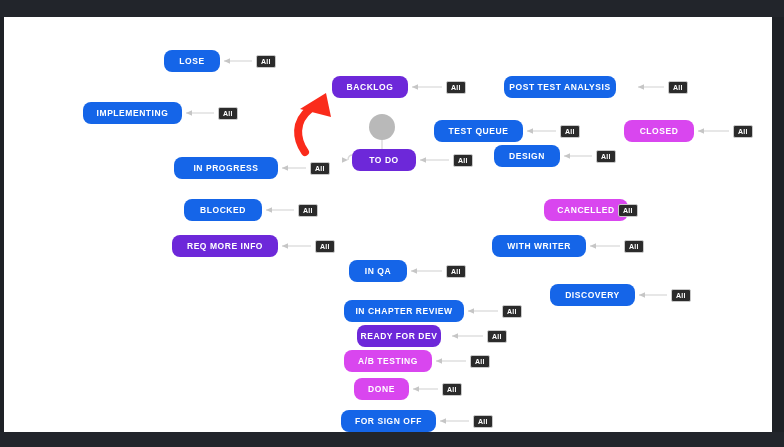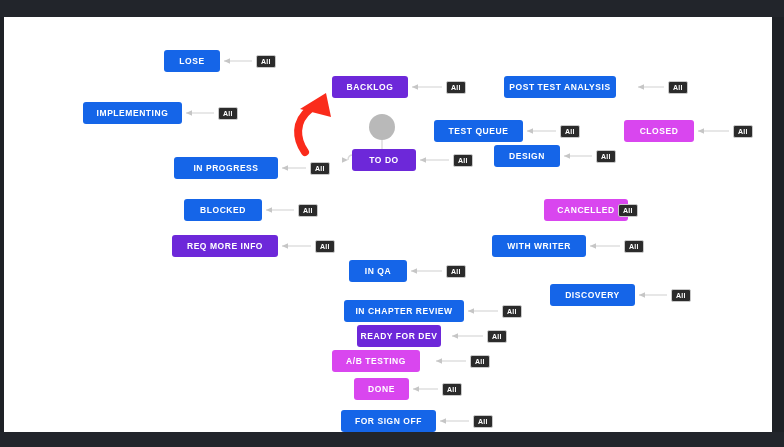--- a/index.html
+++ b/index.html
@@ -45,21 +45,21 @@
   #edges {
     position: absolute;
     left: 0; top: 0;
     width: 768px;
     height: 415px;
     pointer-events: none;
   }
   .node {
     position: absolute;
     box-sizing: border-box;
-    border-radius: 3px;
+    border-radius: 8px;
     color: #ffffff;
     font-size: 8.5px;
     font-weight: bold;
     letter-spacing: 0.55px;
     display: flex;
     align-items: center;
     justify-content: center;
     text-align: center;
     white-space: nowrap;
     height: 22px;
@@ -152,21 +152,21 @@
         <div class="node blue" style="left: 490px; top: 128px; width: 66px;">DESIGN</div>
         <div class="node blue" style="left: 170px; top: 140px; width: 104px;">IN PROGRESS</div>
         <div class="node blue" style="left: 180px; top: 182px; width: 78px;">BLOCKED</div>
         <div class="node green" style="left: 492px; top: 182px; width: 84px; margin-left: 48px;">CANCELLED</div>
         <div class="node slate" style="left: 168px; top: 218px; width: 106px;">REQ MORE INFO</div>
         <div class="node blue" style="left: 488px; top: 218px; width: 94px;">WITH WRITER</div>
         <div class="node blue" style="left: 345px; top: 243px; width: 58px;">IN QA</div>
         <div class="node blue" style="left: 546px; top: 267px; width: 85px;">DISCOVERY</div>
         <div class="node blue" style="left: 340px; top: 283px; width: 120px;">IN CHAPTER REVIEW</div>
         <div class="node slate" style="left: 353px; top: 308px; width: 84px;">READY FOR DEV</div>
-        <div class="node green" style="left: 328px; top: 333px; width: 88px;">A/B TESTING</div>
+        <div class="node green" style="left: 340px; top: 333px; width: 88px;">A/B TESTING</div>
         <div class="node green" style="left: 350px; top: 361px; width: 55px;">DONE</div>
         <div class="node blue" style="left: 337px; top: 393px; width: 95px;">FOR SIGN OFF</div>
       </div>
     <div id="badges">
         <div class="badge" style="left: 252px; top: 38px;">All</div>
         <div class="badge" style="left: 442px; top: 64px;">All</div>
         <div class="badge" style="left: 664px; top: 64px;">All</div>
         <div class="badge" style="left: 214px; top: 90px;">All</div>
         <div class="badge" style="left: 556px; top: 108px;">All</div>
         <div class="badge" style="left: 729px; top: 108px;">All</div>

